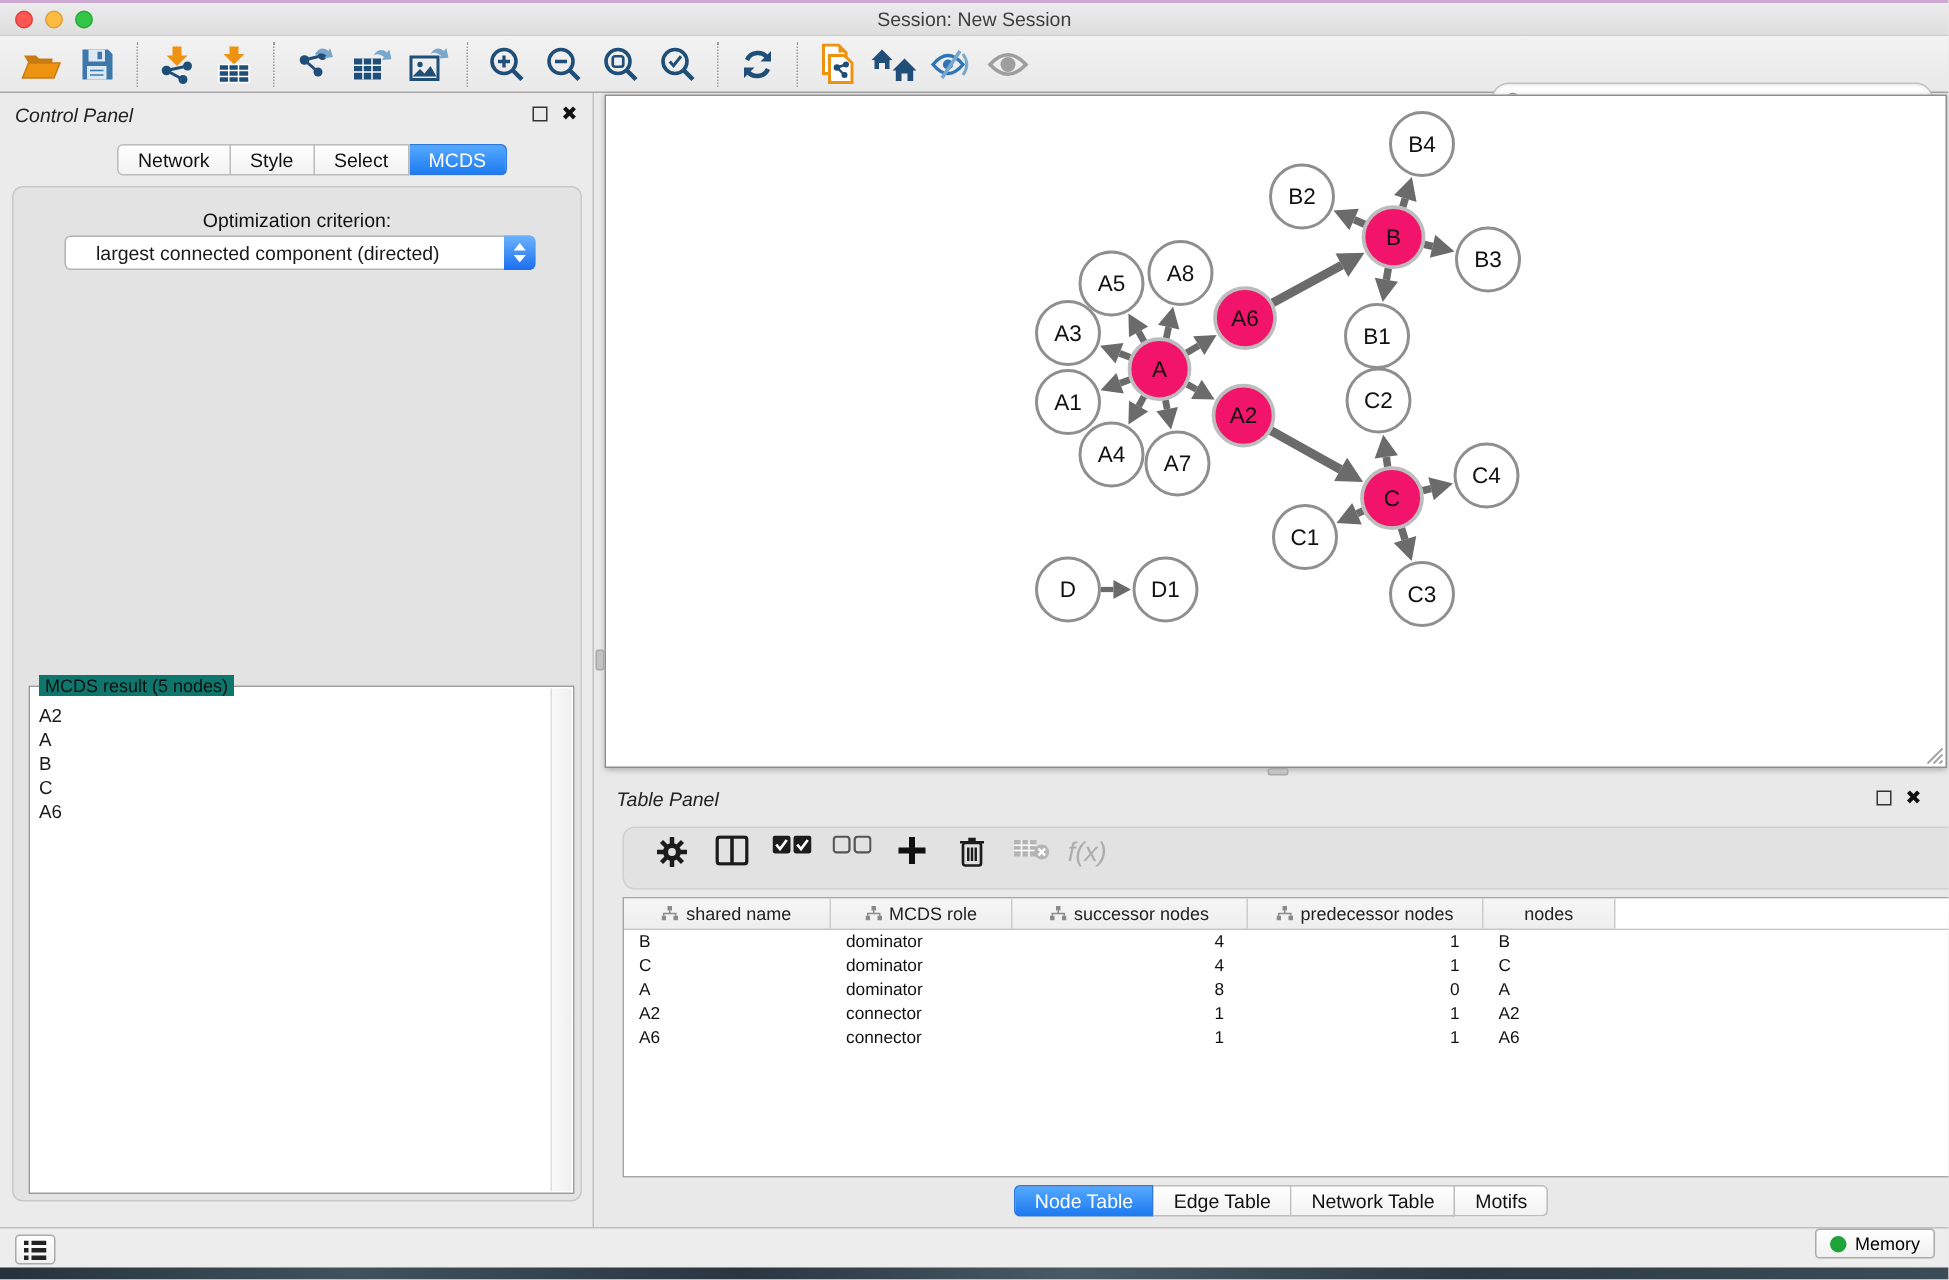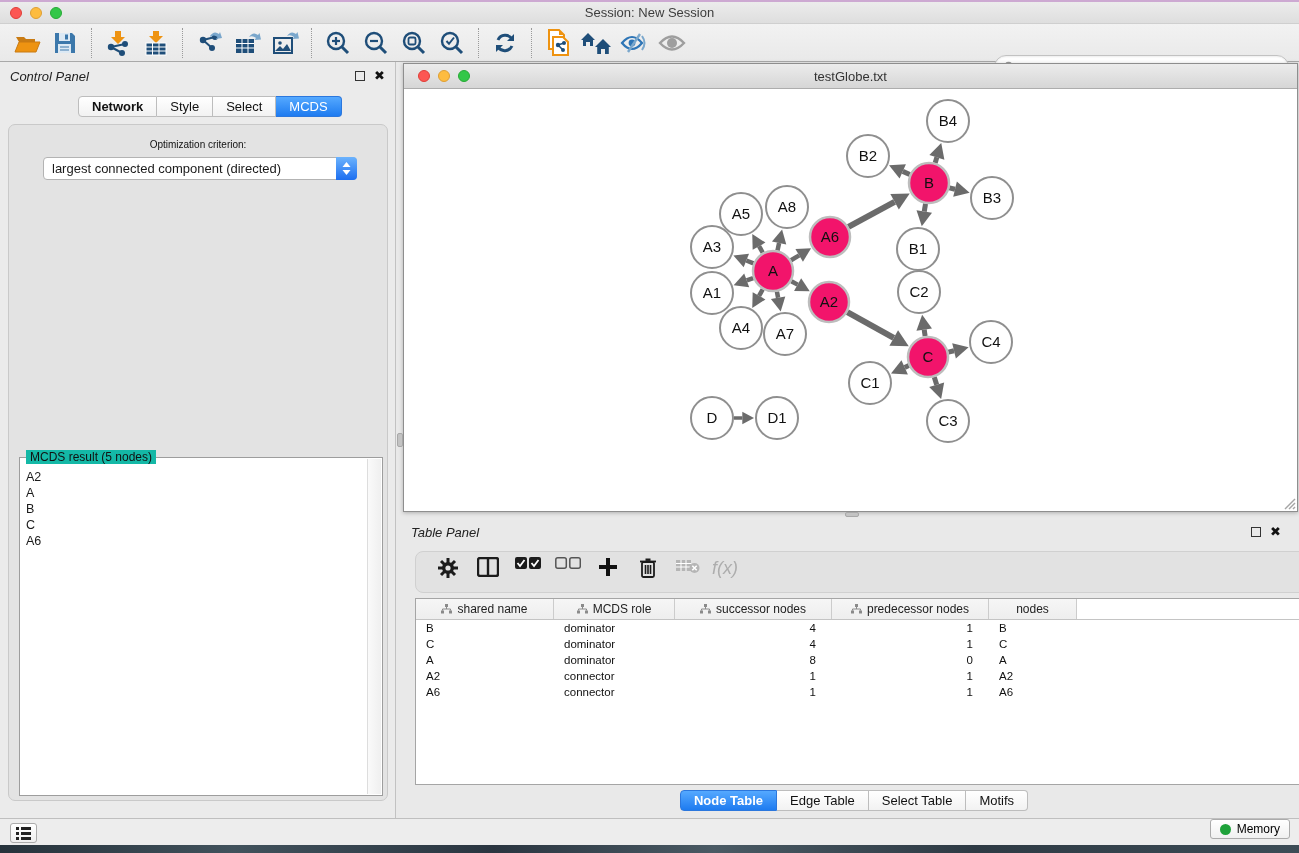--- a/index.html
+++ b/index.html
@@ -40,42 +40,42 @@
     border-right:1px solid #c2c2c2; }
   .panel-head { height:28px; display:flex; align-items:center; padding:0 10px;font-style:italic; }
   .panel-head .ph-title { font-size:13px; color:#222; }
   .ph-btns { margin-left:auto; display:flex; gap:9px; align-items:center; }
   .float-box { width:10px; height:10px; border:1.5px solid #333; display:inline-block; }
   .close-x { font-size:13px; font-weight:bold; color:#111; line-height:10px; }
 
   .seg-group { display:flex; }
   .seg { height:21px; border:1px solid #bdbdbd; border-left:none; background:linear-gradient(#fff,#f2f2f2);
     padding:0 13px; font-size:13px; display:flex; align-items:center; color:#111; }
-  .seg:first-child { border-left:1px solid #bdbdbd; border-radius:4px 0 0 4px;font-weight:bold; }
+  .seg:first-child { border-left:1px solid #bdbdbd; border-radius:4px 0 0 4px; }
   .seg:last-child { border-radius:0 4px 4px 0; }
   .seg.active { background:linear-gradient(#55a9ff,#1e7bf0); border-color:#2b77dd; color:#fff; }
   #cp-tabs { position:absolute; left:78px; top:34px; }
 
   #cp-content { position:absolute; left:8px; top:62px; width:380px; height:677px;
     background:#e3e3e3; border:1px solid #c9c9c9; border-radius:7px; }
-  #opt-label { position:absolute; left:0; top:14px; width:100%; text-align:center; font-size:10px; color:#111; }
+  #opt-label { position:absolute; left:0; top:14px; width:100%; text-align:center; font-size:13px; color:#111; }
   #criterion-select { position:absolute; left:34px; top:32px; width:314px; height:23px;
     background:#fff; border:1px solid #b3b3b3; border-radius:4px; display:flex; align-items:center; }
-  #criterion-select .sel-text { flex:1; padding-left:8px; font-size:13px; white-space:nowrap; overflow:hidden; }
+  #criterion-select .sel-text { flex:1; padding-left:20px; font-size:13px; white-space:nowrap; overflow:hidden; }
   .stepper { width:21px; height:23px; margin:-1px -1px -1px 0; border-radius:0 4px 4px 0;
     background:linear-gradient(#6cb3fd,#1c6ef0); display:flex; flex-direction:column;
     align-items:center; justify-content:center; gap:1px; }
   .stepper svg { display:block; }
   #cp-buttons { position:absolute; left:0; top:65px; width:100%; display:flex; justify-content:center; gap:14px; }
   .mac-btn { height:22px; background:linear-gradient(#ffffff,#f0f0f0); border:1px solid #b7b7b7;
     border-radius:4px; padding:0 14px; font-size:13px; color:#111; display:flex; align-items:center; }
 
   #result-box { position:absolute; left:10px; top:332px; width:364px; height:339px;
     border:1px solid #9d9d9d; background:#fff; }
-  #result-legend { position:absolute; left:6px; top:-8px; background:#14b8a6; padding:0 4px;
+  #result-legend { position:absolute; left:6px; top:-8px; background:#0f766e; padding:0 4px;
     font-size:12px; color:#111; }
   #result-list { position:absolute; inset:1px 15px 1px 1px; padding:10px 0 0 5px; font-size:12.5px; }
   #result-list .li { line-height:16px; }
   #result-scroll { position:absolute; top:1px; right:1px; bottom:1px; width:14px;
     background:linear-gradient(90deg,#fafafa,#efefef); border-left:1px solid #ddd; }
 
   
   #network-window { left:403px; top:63px; width:895px; height:449px; background:#fff;
     border:1px solid #8e8e8e; box-shadow:0 1px 4px rgba(0,0,0,.25); }
   #nw-titlebar { height:25px; background:linear-gradient(#ececec,#d6d6d6); border-bottom:1px solid #adadad;
@@ -320,28 +320,20 @@
           <div class="li">B</div>
           <div class="li">C</div>
           <div class="li">A6</div>
         </div>
       <div id="result-scroll"></div>
     </div>
   </div>
 </div>
 
 <div id="network-window" class="abs">
-  <div id="nw-titlebar">
-    <div class="lights">
-      <span class="light red"></span>
-      <span class="light yellow"></span>
-      <span class="light green"></span>
-    </div>
-    <span id="nw-title">testGlobe.txt</span>
-  </div>
   <div id="graph-area">
     <svg id="graph-svg" width="893" height="422">
         <line x1="358.7197701091396" y1="163.6883405069049" x2="355.06383252251186" y2="157.17620168072426" stroke="#6b6b6b" stroke-width="4.5"></line>
         <polygon points="348.2592994042757,145.05562706386607 361.45111375046054,153.59035958784082 348.6765512945632,160.7620437736077" fill="#6b6b6b"></polygon>
         <line x1="373.4876344549141" y1="161.4850996346785" x2="375.11458517207956" y2="154.04761064192206" stroke="#6b6b6b" stroke-width="4.5"></line>
         <polygon points="378.08497178747507,140.46870040011402 382.2703777995072,155.61294027917185 367.95879254465194,152.48228100467227" fill="#6b6b6b"></polygon>
         <line x1="349.4581150143549" y1="174.31138951384457" x2="342.3378836176335" y2="171.50998699710172" stroke="#6b6b6b" stroke-width="4.5"></line>
         <polygon points="329.40301688903986,166.42085910388454 345.0197441800663,164.69359140091836 339.6560230552007,178.32638259328508" fill="#6b6b6b"></polygon>
         <line x1="349.2454960056743" y1="189.1245752110683" x2="342.7114855900295" y2="191.48110355769427" stroke="#6b6b6b" stroke-width="4.5"></line>
         <polygon points="329.6358853271187,196.196893816449 340.2263659033116,184.5905444263402 345.1966052767474,198.37166268904835" fill="#6b6b6b"></polygon>
@@ -591,21 +583,21 @@
           <div class="nt-cell num" style="width:157px">1</div>
           <div class="nt-cell num" style="width:157px">1</div>
           <div class="nt-cell" style="width:88px">A6</div>
         </div>
       </div>
   </div>
   <div id="tp-tabs">
       <div class="seg-group" id="tp-tabgroup">
         <div class="seg active">Node Table</div>
         <div class="seg">Edge Table</div>
-        <div class="seg">Select Table</div>
+        <div class="seg">Network Table</div>
         <div class="seg">Motifs</div>
       </div>
     </div>
 </div>
 
 <div id="status-bar" class="abs">
   <button id="list-btn">
     <svg width="15" height="13" viewBox="0 0 15 13">
       <rect x="0" y="0" width="3" height="3" fill="#222"></rect>
         <rect x="5" y="0" width="10" height="3" fill="#222"></rect>

